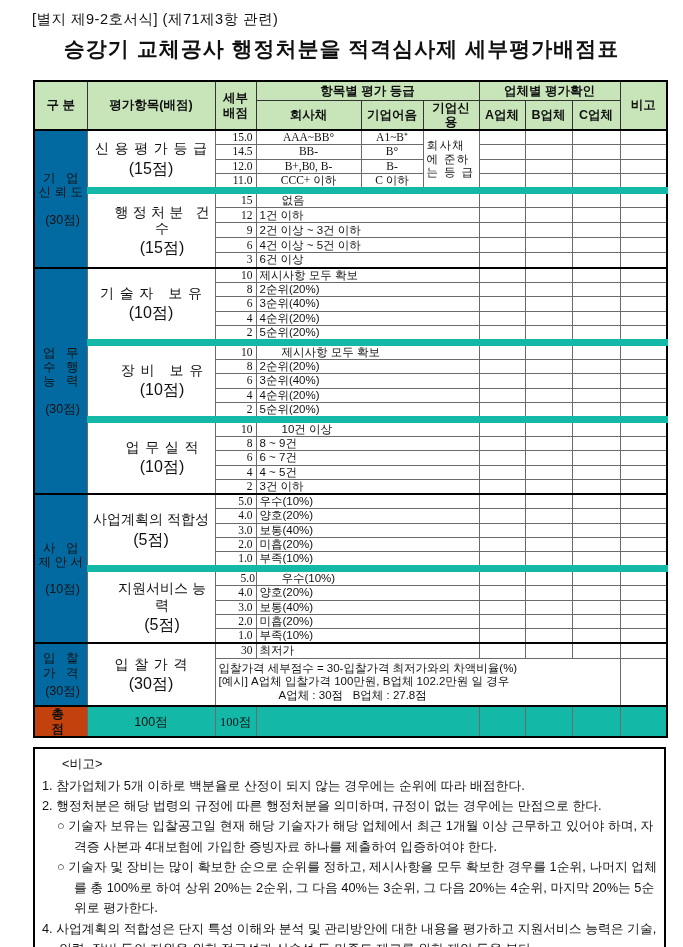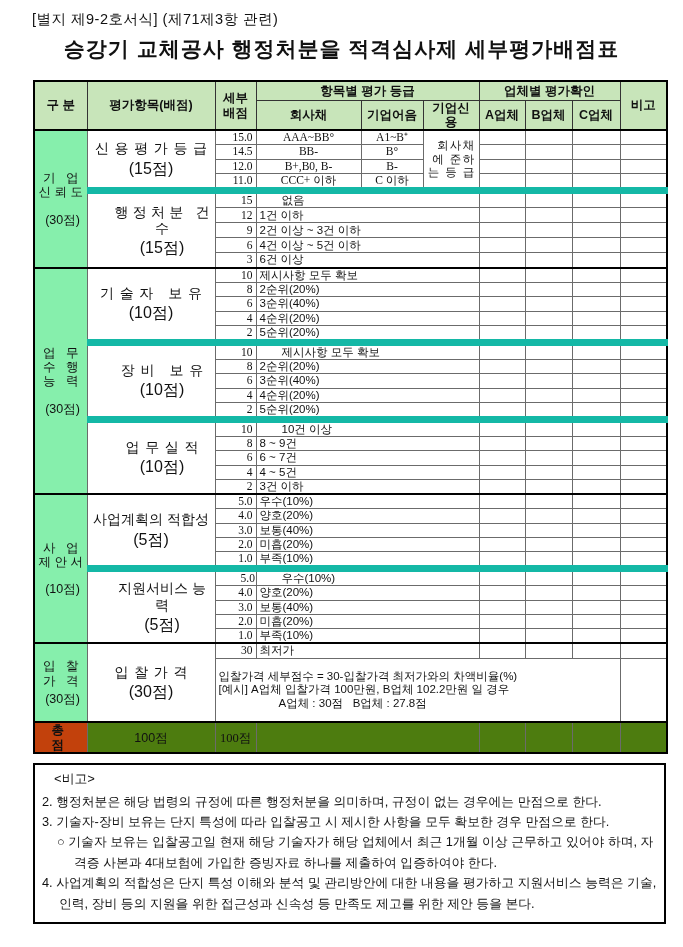--- a/index.html
+++ b/index.html
@@ -8,41 +8,41 @@
   .form-no{font-size:14.5px;margin:4px 0 6px 24px;letter-spacing:.5px;}
   .doc-title{font-size:21px;font-weight:bold;text-align:center;margin:4px 0 17px 0;letter-spacing:1px;}
 
   table.score{border-collapse:collapse;table-layout:fixed;width:633px;margin-left:25px;border:2px solid #000;}
   table.score td{border:1px solid #6b6b6b;border-top:1px solid #9e9e9e;padding:0 3px;font-size:11.5px;line-height:1.15;vertical-align:middle;overflow:hidden;}
   tr.h td{background:#c8e5ba;font-weight:bold;font-size:12.5px;text-align:center;border:1px solid #333;}
   tr.h{height:19px;}
   tr.sec > td{border-top:2px solid #000;}
   tr.grp > td{border-top:7px solid #14b8a6;padding-left:25px;}
   tr.rc{height:14px;} tr.ra{height:15px;} tr.rp{height:14px;} tr.rq{height:13px;}
-  tr.rb{height:15px;} tr.re{height:64px;} tr.total{height:24px;}
-  td.cat{background:#86efac;text-align:center;border-left:2px solid #000;}
+  tr.rb{height:15px;} tr.re{height:48px;} tr.total{height:24px;}
+  td.cat{background:#0369a1;text-align:center;border-left:2px solid #000;}
   td.cat .cl{letter-spacing:.28em;margin-right:-.28em;font-size:12.5px;}
   td.cat .gap{margin-top:13px;letter-spacing:0;}
   td.item{text-align:center;background:#fff;}
   td.item .iname{font-size:14px;}
   td.item .ipts{font-size:16px;margin-top:3px;}
   .ls{letter-spacing:.4em;margin-right:-.4em;}
   td.scorecell{text-align:right;}
   td.ctr{text-align:center;}
   .num{font-family:"Liberation Serif",serif;font-size:12px;}
   td.desc{text-align:left;padding-left:7px;}
-  td.creditnote{text-align:right;font-size:11.5px;line-height:1.55;letter-spacing:.12em;}
+  td.creditnote{text-align:left;font-size:11.5px;line-height:1.55;letter-spacing:.12em;}
   td.chk{background:#fff;}
   td.expl{text-align:left;padding:2px 4px 2px 8px;font-size:12.5px;line-height:1.75;}
   td.expl .ex2{padding-left:60px;white-space:pre-wrap;}
-  tr.total td{background:#4d7c0f;text-align:center;font-size:12.5px;border-top:2px solid #000;}
+  tr.total td{background:#14b8a6;text-align:center;font-size:12.5px;border-top:2px solid #000;}
   tr.total td.cat-t{background:#c2410c;font-weight:bold;letter-spacing:.5em;margin-right:-.5em;border-left:2px solid #000;}
 
   .notes{width:615px;margin:9px 0 0 25px;border:2px solid #000;padding:3px 7px 8px 7px;font-size:12.8px;line-height:1.6;}
-  .notes .nt{margin:2px 0 1px 12px;font-family:Liberation Mono, monospace;}
+  .notes .nt{margin:2px 0 1px 20px;}
   .ni{padding-left:17px;text-indent:-17px;}
   .nc{padding-left:32px;text-indent:-17px;}
 </style>
 </head>
 <body>
 
 <div class="page">
   <div class="form-no">[별지 제9-2호서식] (제71제3항 관련)</div>
   <div class="doc-title">승강기 교체공사 행정처분을 적격심사제 세부평가배점표</div>
 
@@ -443,19 +443,20 @@
       <td class="chk"></td>
       <td class="chk"></td>
       <td class="chk"></td>
       <td class="chk"></td>
     </tr>
   </tbody>
     </table>
 
   <div class="notes">
     <div class="nt">&lt;비고&gt;</div>
+    <div class="ni">1. 참가업체가 5개 이하로 백분율로 산정이 되지 않는 경우에는 순위에 따라 배점한다.</div>
     <div class="ni">2. 행정처분은 해당 법령의 규정에 따른 행정처분을 의미하며, 규정이 없는 경우에는 만점으로 한다.</div>
-    <div class="ni">3. 기술자-장비 보유는 단지 특성에 따라 입찰공고 시 제시한 사항을 모두 확보한 경우 만점으로 한다.</div>
     <div class="nc">○ 기술자 보유는 입찰공고일 현재 해당 기술자가 해당 업체에서 최근 1개월 이상 근무하고 있어야 하며, 자격증 사본과 4대보험에 가입한 증빙자료 하나를 제출하여 입증하여야 한다.</div>
+    <div class="nc">○ 기술자 및 장비는 많이 확보한 순으로 순위를 정하고, 제시사항을 모두 확보한 경우를 1순위, 나머지 업체를 총 100%로 하여 상위 20%는 2순위, 그 다음 40%는 3순위, 그 다음 20%는 4순위, 마지막 20%는 5순위로 평가한다.</div>
     <div class="ni">4. 사업계획의 적합성은 단지 특성 이해와 분석 및 관리방안에 대한 내용을 평가하고 지원서비스 능력은 기술, 인력, 장비 등의 지원을 위한 접근성과 신속성 등 만족도 제고를 위한 제안 등을 본다.</div>
 
   </div>
 </div>
 
 </body></html>

